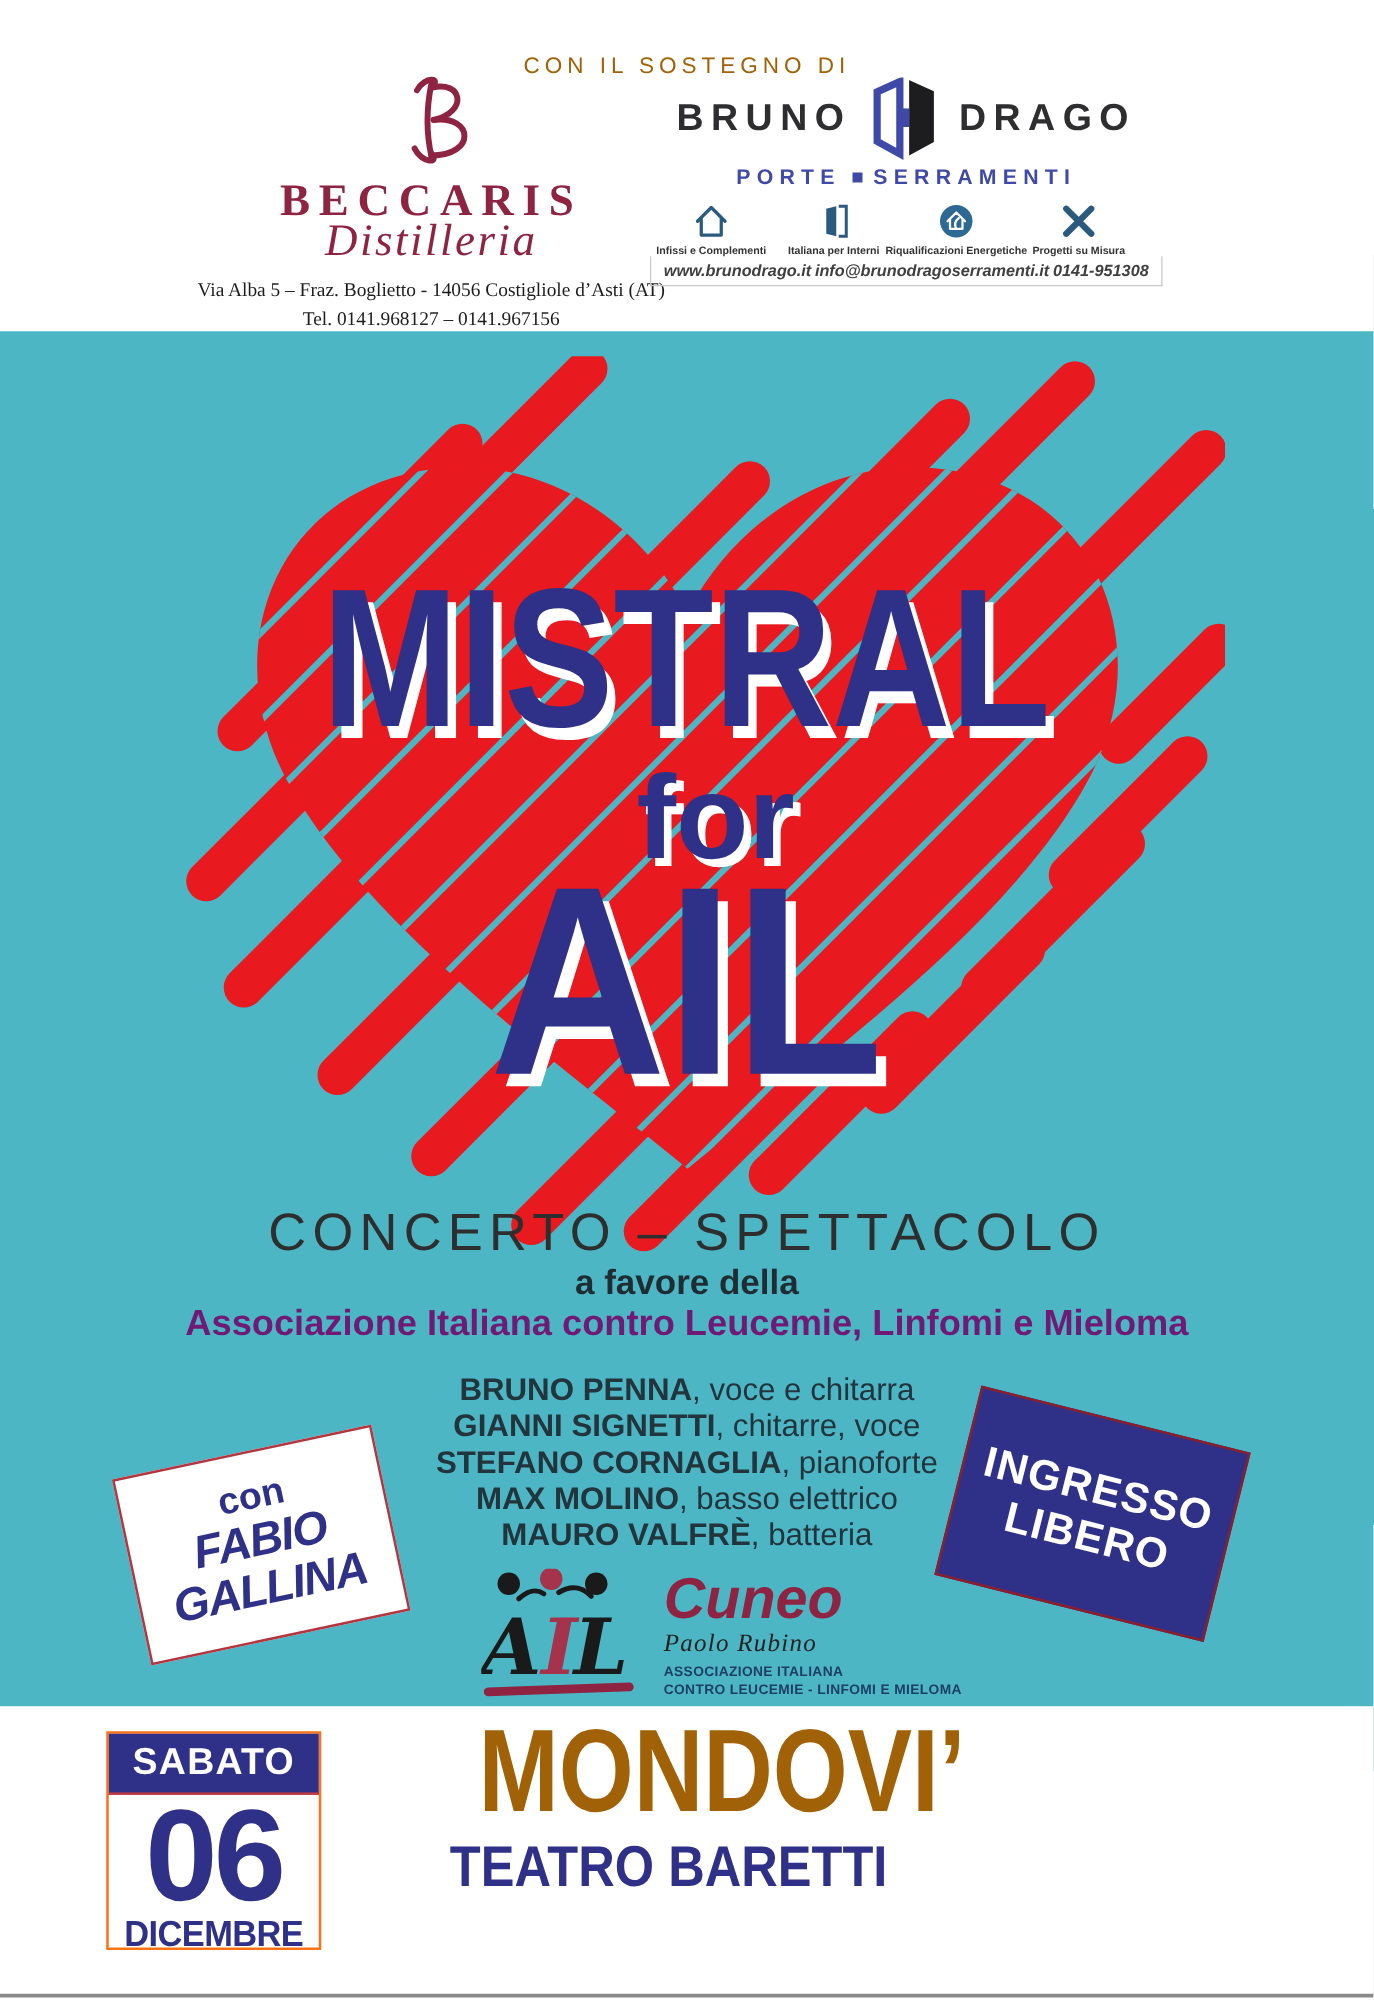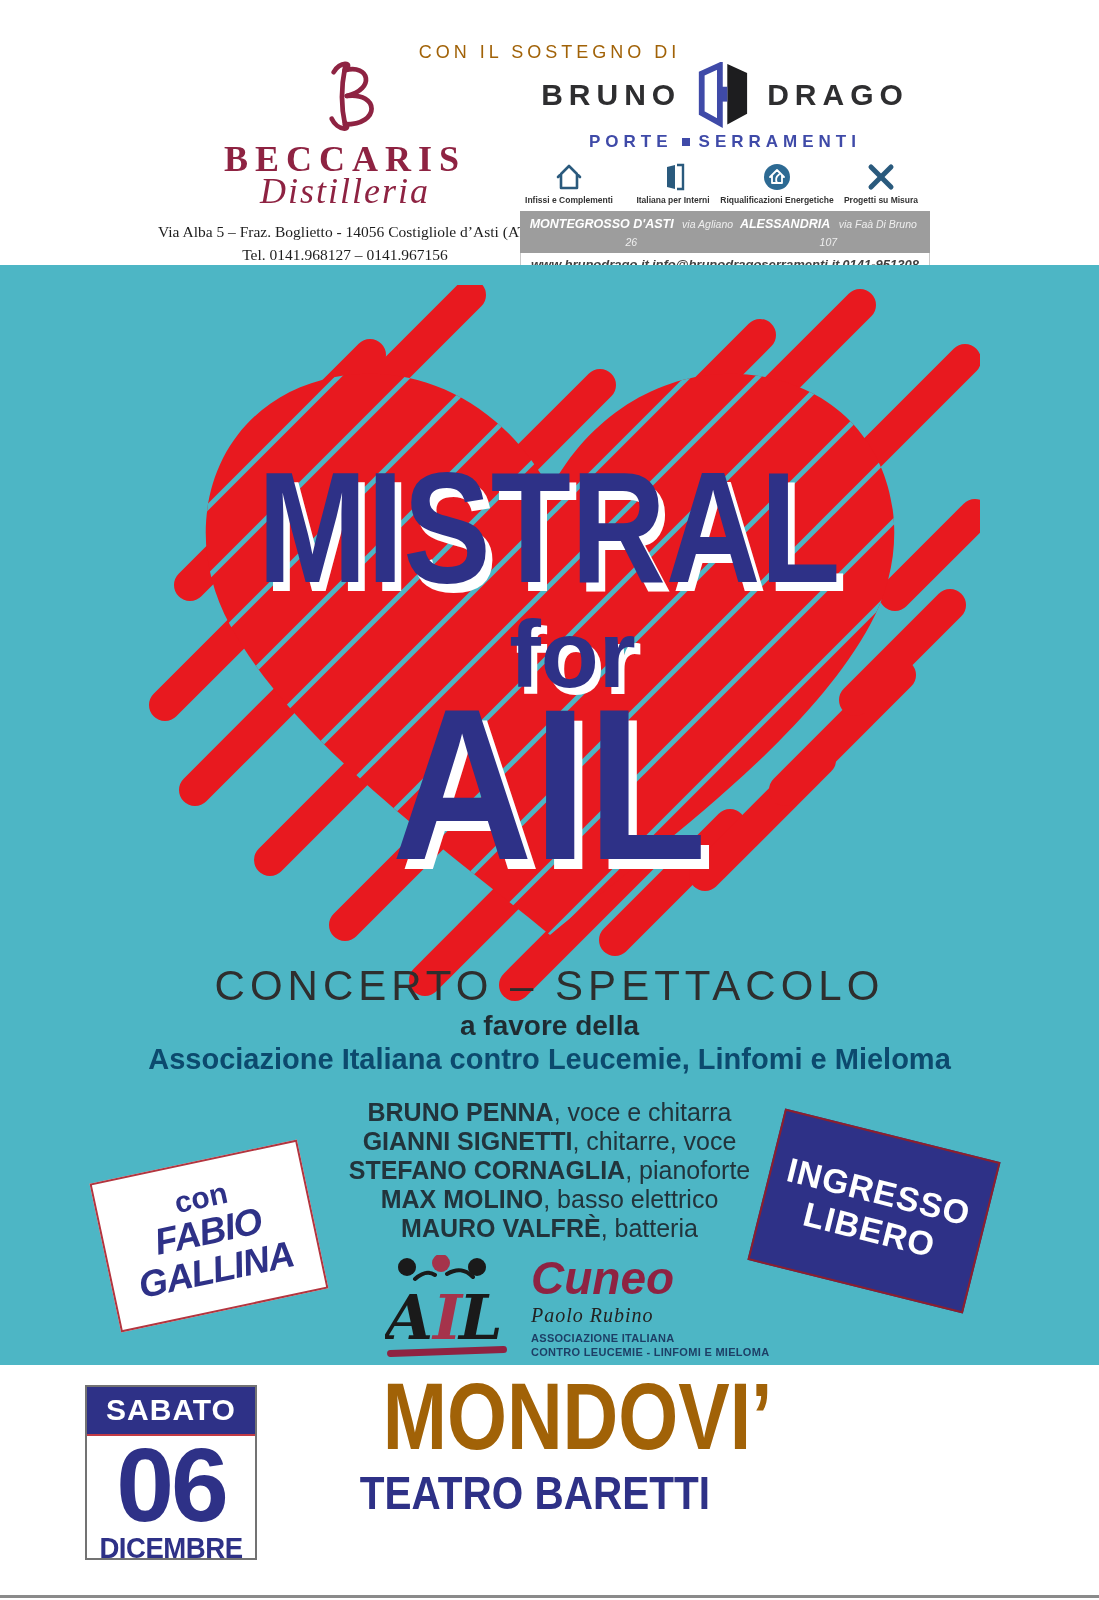--- a/index.html
+++ b/index.html
@@ -15,21 +15,21 @@
   .beccaris-sub{font-family:"Liberation Serif", serif;font-style:italic;font-size:36px;
     margin-top:-10px;letter-spacing:2px;}
   .beccaris-info{margin-top:8px;font-family:"Liberation Serif", serif;font-size:15.5px;
     color:#1d1d1d;line-height:1.5;}
   .bd{position:absolute;left:520px;top:62px;width:410px;text-align:center;}
   .bd-logo-row{display:flex;align-items:center;justify-content:center;gap:14px;}
   .bd-name{font-size:30px;letter-spacing:6px;color:#2e2e30;font-weight:600;}
   .bd-tagline{margin-top:4px;font-size:17px;letter-spacing:5px;color:#3f4aa8;font-weight:bold;}
   .bd-square{display:inline-block;width:8px;height:8px;background:#3f4aa8;margin:0 9px 2px 9px;
     vertical-align:middle;}
-  .bd-services{display:flex;justify-content:space-between;margin-top:10px;}
+  .bd-services{display:flex;margin-top:10px;}
   .bd-service{width:98px;display:flex;flex-direction:column;align-items:center;gap:3px;}
   .bd-service-label{font-size:8.5px;font-weight:bold;color:#333;white-space:nowrap;}
   .bd-locations{margin-top:6px;background:#9d9d9d;display:flex;justify-content:space-between;
     align-items:baseline;padding:3px 8px;font-style:italic;}
   .bd-city{color:#ffffff;font-weight:bold;font-size:12.5px;}
   .bd-street{color:#efefef;font-size:10.5px;margin-left:4px;}
   .bd-contacts{border:1px solid #c9c9c9;border-top:none;display:flex;justify-content:space-between;
     padding:4px 10px;font-style:italic;font-weight:bold;font-size:13px;color:#3f3f3f;}
 
   
@@ -43,21 +43,21 @@
   .t-for{top:342px;font-size:95px;padding-left:23px;}
   .t-for > span{text-shadow:6px 7px 0 #ffffff;}
   .t-ail{top:412px;font-size:215px;}
   .t-ail > span{transform:scaleX(0.91);text-shadow:9px 10px 0 #ffffff;}
 
   .event-type{position:absolute;top:697px;left:0;width:100%;text-align:center;
     font-size:42px;letter-spacing:5px;color:#2e2e2e;}
   .benefit-intro{position:absolute;top:745px;left:0;width:100%;text-align:center;
     font-size:28px;font-weight:bold;color:#1f2c32;}
   .benefit-org{position:absolute;top:778px;left:0;width:100%;text-align:center;
-    font-size:29px;font-weight:bold;color:#0c4a6e;}
+    font-size:29px;font-weight:bold;color:#701a75;}
   .performers{position:absolute;top:833px;left:0;width:100%;text-align:center;
     font-size:25px;color:#22343c;line-height:29px;}
   .performers b{font-weight:bold;text-align:center;}
 
   .guest-badge{position:absolute;left:103px;top:895px;width:208px;height:148px;background:#ffffff;
     border:2px solid #b3353f;transform:rotate(-12deg);text-align:center;color:#2e3187;
     display:flex;flex-direction:column;justify-content:center;line-height:1.05;}
   .guest-intro{font-size:30px;font-weight:bold;}
   .guest-name{font-size:37px;font-weight:bold;font-style:italic;letter-spacing:-1px;}
   .free-badge{position:absolute;left:763px;top:868px;width:218px;height:152px;background:#2e3187;
@@ -70,21 +70,21 @@
   .ail-city{font-family:Liberation Sans, sans-serif;font-style:italic;font-weight:bold;
     font-size:46px;color:#8e2342;line-height:1;}
   .ail-sign{font-family:"Liberation Serif", serif;font-style:italic;font-size:20px;color:#222;
     margin-top:3px;letter-spacing:1px;}
   .ail-org{margin-top:4px;font-size:11px;font-weight:bold;color:#1d3f66;line-height:1.3;
     letter-spacing:0.3px;}
 
   
   .footer{position:absolute;left:0;top:1365px;width:1099px;height:235px;background:#ffffff;}
   .date-box{position:absolute;left:85px;top:20px;width:168px;height:171px;background:#ffffff;
-    border:2px solid #737373;text-align:center;}
+    border:2px solid #f97316;text-align:center;}
   .date-day-name{background:#2e3187;color:#ffffff;font-size:30px;font-weight:bold;
     letter-spacing:1px;padding:6px 0 7px 0;border-bottom:2px solid #c23b45;}
   .date-number{color:#2e3187;font-size:104px;font-weight:bold;line-height:0.88;
     letter-spacing:-3px;margin-top:4px;}
   .date-month{color:#2e3187;font-size:29px;font-weight:bold;letter-spacing:-0.5px;
     transform:scaleX(0.95);margin-top:0px;}
   .city-name{position:absolute;left:255px;top:5px;width:560px;text-align:right;color:#a16207;
     font-weight:bold;font-size:94px;line-height:1;}
   .city-name span{display:inline-block;transform:scaleX(0.82);}
   .venue-name{position:absolute;left:255px;top:105px;width:560px;text-align:center;color:#2e3187;
@@ -159,30 +159,20 @@
         <span class="bd-service-label">Riqualificazioni Energetiche</span>
       </div>
       <div class="bd-service">
         <svg width="30" height="30" viewBox="0 0 30 30">
           <line x1="5" y1="25" x2="25" y2="5" stroke="#2a5a7d" stroke-width="5" stroke-linecap="round"></line>
           <line x1="5" y1="5" x2="25" y2="25" stroke="#2a5a7d" stroke-width="5" stroke-linecap="round"></line>
           <polygon points="3,27 8,25 5,22" fill="#2a5a7d"></polygon>
         </svg>
         <span class="bd-service-label">Progetti su Misura</span>
       </div>
-    </div>
-    <div class="bd-locations">
-      <span>
-        <span class="bd-city">MONTEGROSSO D'ASTI</span>
-        <span class="bd-street">via Agliano 26</span>
-      </span>
-      <span>
-        <span class="bd-city">ALESSANDRIA</span>
-        <span class="bd-street">via Faà Di Bruno 107</span>
-      </span>
     </div>
     <div class="bd-contacts">
       <span>www.brunodrago.it</span>
       <span>info@brunodragoserramenti.it</span>
       <span>0141-951308</span>
     </div>
   </div>
 
   <div class="teal">
 

